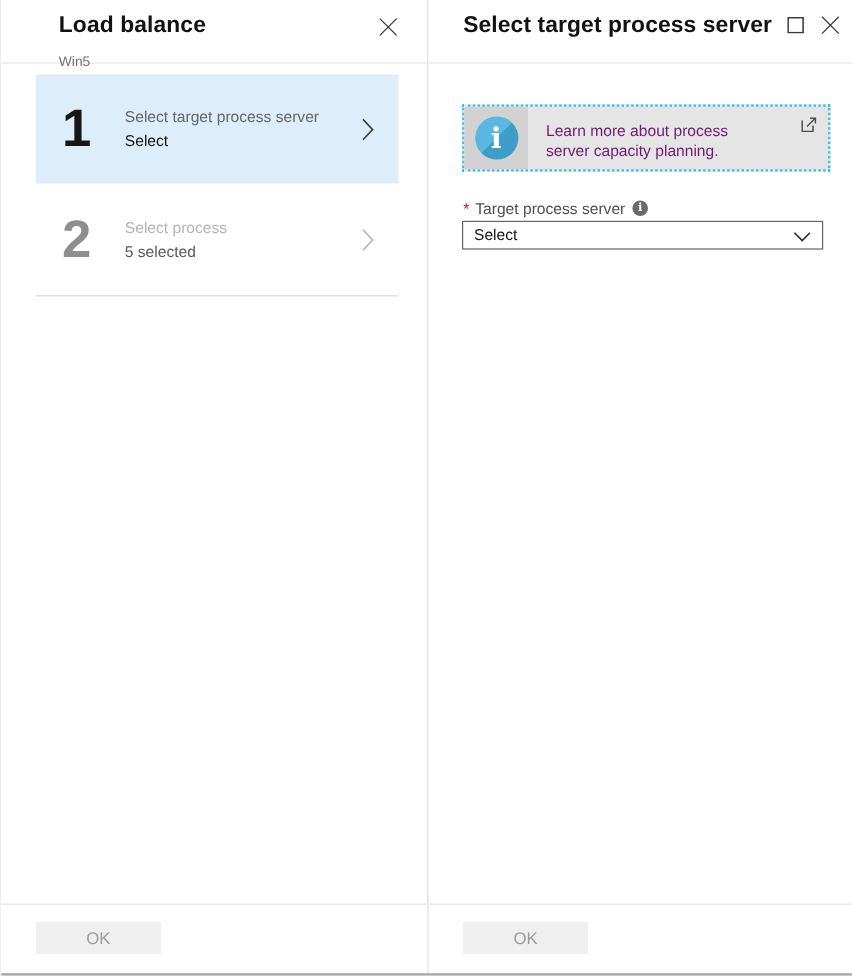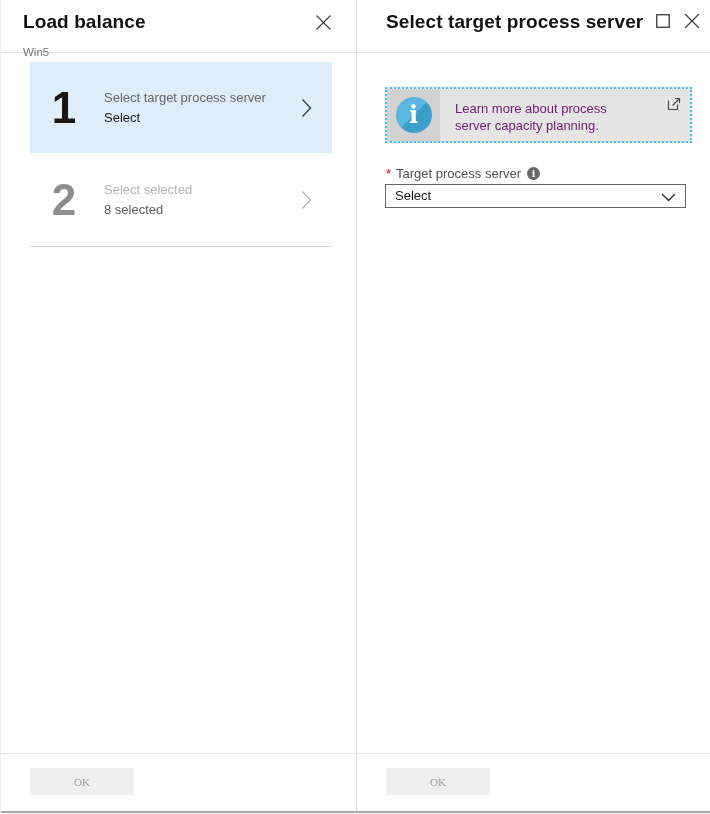--- a/index.html
+++ b/index.html
@@ -19,21 +19,21 @@
     content:""; position:absolute; left:0; right:0; bottom:1px; height:2px;
     background:#a8a8a8;
   }
   .panel { position:absolute; top:0; height:811px; background:#fff; }
   .panel.left  { left:0;   width:356px; border-right:1px solid #dcdcdc; }
   .panel.right { left:357px; width:353px; }
 
   .blade-header {
     position:relative; height:53px; border-bottom:1px solid #e4e4e4;
   }
-  .panel.left  .blade-header { padding-left:22px; }
+  .panel.left  .blade-header { padding-left:48px; }
   .panel.right .blade-header { padding-left:28px; }
   .blade-title {
     margin:0; padding-top:11px; font-size:19px; line-height:21px;
     font-weight:700; color:#121212; letter-spacing:.1px;
   }
   .blade-subtitle { font-size:11.5px; color:#747474; margin-top:14px; }
 
   .icon-btn {
     position:absolute; background:none; border:none; padding:0; margin:0;
     cursor:pointer; line-height:0;
@@ -65,21 +65,21 @@
   .step-chev { flex:0 0 auto; margin-right:20px; line-height:0; }
 
   
   .blade-footer {
     position:absolute; left:0; right:0; bottom:0; height:58px;
     border-top:1px solid #e4e4e4; background:#fff;
   }
   .ok-btn {
     position:absolute; top:14px; width:104px; height:27px;
     background:#efefef; border:none; color:#9b9b9b;
-    font-size:11px; font-family:Liberation Serif, serif; cursor:default;
+    font-size:14px; font-family:Liberation Sans, sans-serif; cursor:default;
   }
   .panel.left  .ok-btn { left:29px; }
   .panel.right .ok-btn { left:28px; }
 
   
   .info-banner {
     position:absolute; left:27px; top:87px; width:307px; height:56px;
     border:2px dotted #3ec1ee; background:#e5e5e5;
     display:flex; align-items:stretch; cursor:pointer;
   }
@@ -148,22 +148,22 @@
       <span class="step-chev">
         <svg width="11" height="20" viewBox="0 0 11 20">
             <path d="M1.5 1.5 L9.5 10 L1.5 18.5" fill="none" stroke="#3a3a3a" stroke-width="1.3"></path>
           </svg>
       </span>
     </div>
 
     <div class="step step2">
       <div class="step-num">2</div>
       <div class="step-text">
-        <div class="step-title">Select selected</div>
-        <div class="step-status">8 selected</div>
+        <div class="step-title">Select process</div>
+        <div class="step-status">5 selected</div>
       </div>
       <span class="step-chev">
         <svg width="11" height="20" viewBox="0 0 11 20">
             <path d="M1.5 1.5 L9.5 10 L1.5 18.5" fill="none" stroke="#b4b4b4" stroke-width="1.3"></path>
           </svg>
       </span>
     </div>
 
     <footer class="blade-footer">
       <button class="ok-btn">OK</button>

